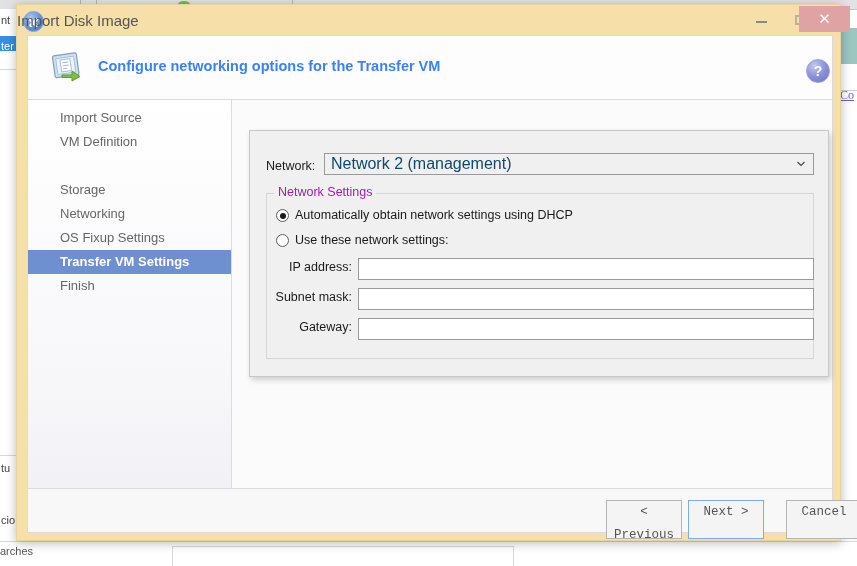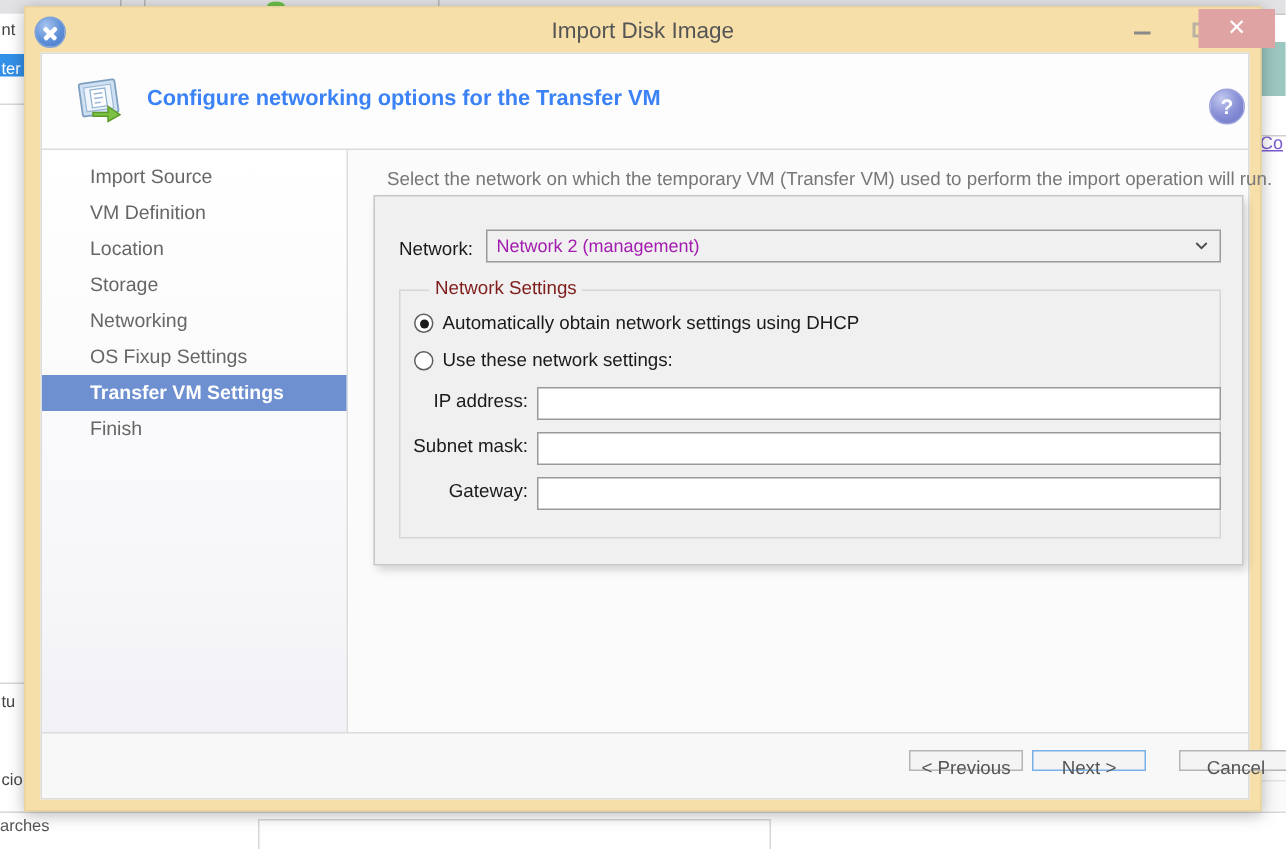--- a/index.html
+++ b/index.html
@@ -94,20 +94,21 @@
     left: 834px; top: 28px;
     width: 23px; height: 36px;
     background: #9cc6c0;
   }
   .bk-link {
     position: absolute;
     left: 840px; top: 88px;
     font-size: 12px;
     color: #7a5ad0;
     text-decoration: underline;
+    font-family: Liberation Serif, serif;
   }
   .bk-right-low {
     position: absolute;
     left: 827px; top: 500px;
     width: 30px; height: 66px;
     background: #fafafa;
     border-left: 1px solid #e0e0e0;
   }
   .bk-right-low-line {
     position: absolute;
@@ -178,21 +179,21 @@
     border-radius: 1px;
   }
   #app-icon::before { transform: rotate(45deg); }
   #app-icon::after  { transform: rotate(-45deg); }
 
   #dialog-title {
     position: absolute;
     left: 0; top: 0;
     width: 823px; height: 32px;
     line-height: 32px;
-    text-align: center;
+    text-align: left;
     font-size: 15px;
     color: #555555;
   }
   .wc {
     position: absolute;
     top: 2px;
     height: 24px;
     cursor: default;
   }
   #btn-min {
@@ -334,46 +335,46 @@
     font-size: 12.5px;
     color: #1a1a1a;
   }
   #network-select {
     position: absolute;
     left: 74px; top: 22px;
     width: 490px; height: 22px;
     background: #f0f0f0;
     border: 1px solid #9a9a9a;
     box-sizing: border-box;
-    font-size: 12px;
-    color: #a21caf;
+    font-size: 16px;
+    color: #0c4a6e;
     line-height: 20px;
     padding-left: 6px;
   }
   #select-arrow {
     position: absolute;
     right: 8px; top: 6px;
     width: 8px; height: 8px;
   }
 
   
   #groupbox {
     position: absolute;
     left: 16px; top: 62px;
     width: 548px; height: 166px;
     border: 1px solid #d6d6d6;
     box-sizing: border-box;
   }
   #groupbox-legend {
     position: absolute;
-    left: 36px; top: 54px;
+    left: 24px; top: 54px;
     background: #f0f0f0;
     padding: 0 4px;
     font-size: 12.5px;
-    color: #7f1d1d;
+    color: #a21caf;
   }
 
   .radio-row {
     position: absolute;
     left: 26px;
     height: 18px;
   }
   .radio {
     position: absolute;
     left: 0; top: 2px;
@@ -428,29 +429,29 @@
     position: absolute;
     left: 0; top: 452px;
     width: 804px; height: 44px;
     background: #f8f8f8;
     border-top: 1px solid #dcdcdc;
     box-sizing: border-box;
   }
   .footer-btn {
     position: absolute;
     top: 11px;
-    height: 14px;
+    height: 39px;
     background: #f4f4f4;
     border: 1px solid #b5b5b5;
     box-sizing: border-box;
     font-size: 12.5px;
     color: #555555;
     text-align: center;
     line-height: 23px;
-    font-family: Liberation Sans, sans-serif;
+    font-family: Liberation Mono, monospace;
   }
   #btn-previous { left: 578px; width: 76px; }
   #btn-next     { left: 660px; width: 76px; border: 1px solid #7ab0e8; }
   #btn-cancel   { left: 758px; width: 76px; }
 </style>
 </head>
 <body>
 
 <div id="backdrop">
   <div class="bk-browser-bar"></div>
@@ -512,39 +513,37 @@
           <path d="M14 28 L24 28 L24 24 L32 29.5 L24 34 L24 30.5 L14 30.5 Z" fill="#7dc242" stroke="#5d9a2c" stroke-width="1" transform="translate(-2,-4)"></path>
         </svg>
       </div>
       <div id="header-title">Configure networking options for the Transfer VM</div>
       <div id="help-button">?</div>
     </div>
 
     <div id="sidebar">
       <div class="nav-item" style="top:6px">Import Source</div>
       <div class="nav-item" style="top:30px">VM Definition</div>
-      <div class="nav-item" style="top:54px">Location</div>
       <div class="nav-item" style="top:78px">Storage</div>
       <div class="nav-item" style="top:102px">Networking</div>
       <div class="nav-item" style="top:126px">OS Fixup Settings</div>
       <div class="nav-item selected" style="top:150px">Transfer VM Settings</div>
       <div class="nav-item" style="top:174px">Finish</div>
 
       <div id="citrix-logo">
         <svg width="72" height="20" viewBox="0 0 72 20">
           <text x="0" y="15" font-family="Liberation Sans, sans-serif" font-size="15" font-weight="bold" fill="#a8a8a8" letter-spacing="-0.3">CITRIX</text>
           <circle cx="24.5" cy="3.2" r="1.9" fill="#a8a8a8"></circle>
           <circle cx="43.5" cy="17.6" r="1.9" fill="#a8a8a8"></circle>
           <text x="60" y="8" font-family="Liberation Sans, sans-serif" font-size="7" fill="#bbbbbb">®</text>
         </svg>
       </div>
     </div>
 
     <div id="content">
-      <div id="content-desc">Select the network on which the temporary VM (Transfer VM) used to perform the import operation will run.</div>
 
       <div id="inner-panel">
 
         <div id="network-label">Network:</div>
         <div id="network-select">
           <span>Network 2 (management)</span>
           <svg id="select-arrow" viewBox="0 0 8 8">
             <path d="M0.5 2 L4 5.5 L7.5 2" fill="none" stroke="#4a4a4a" stroke-width="1.2"></path>
           </svg>
         </div>

